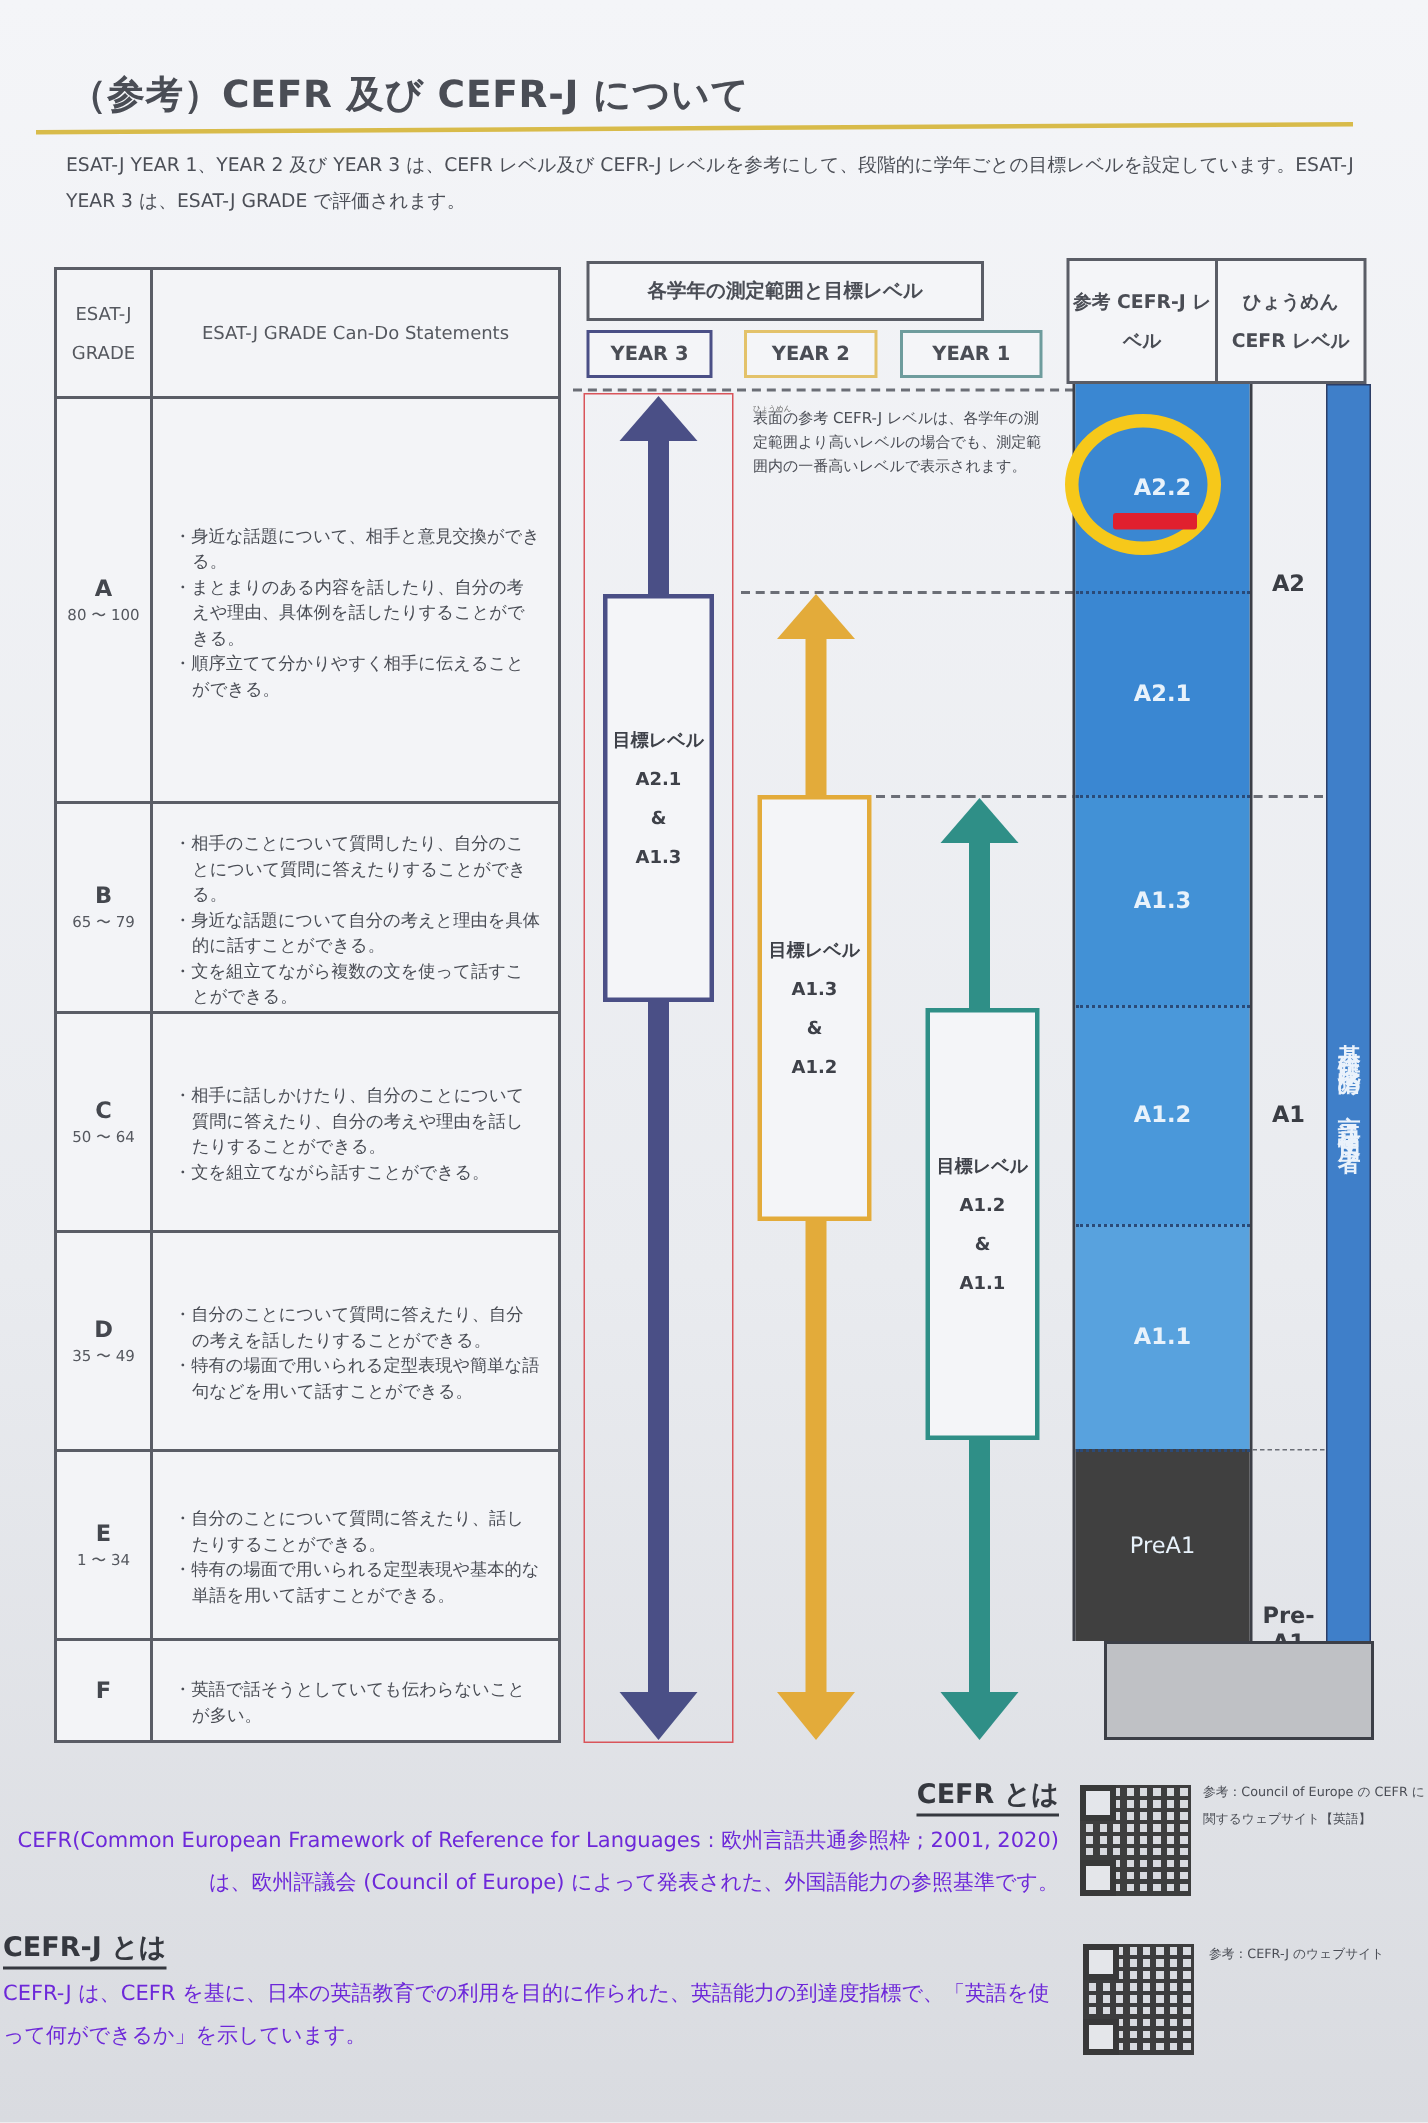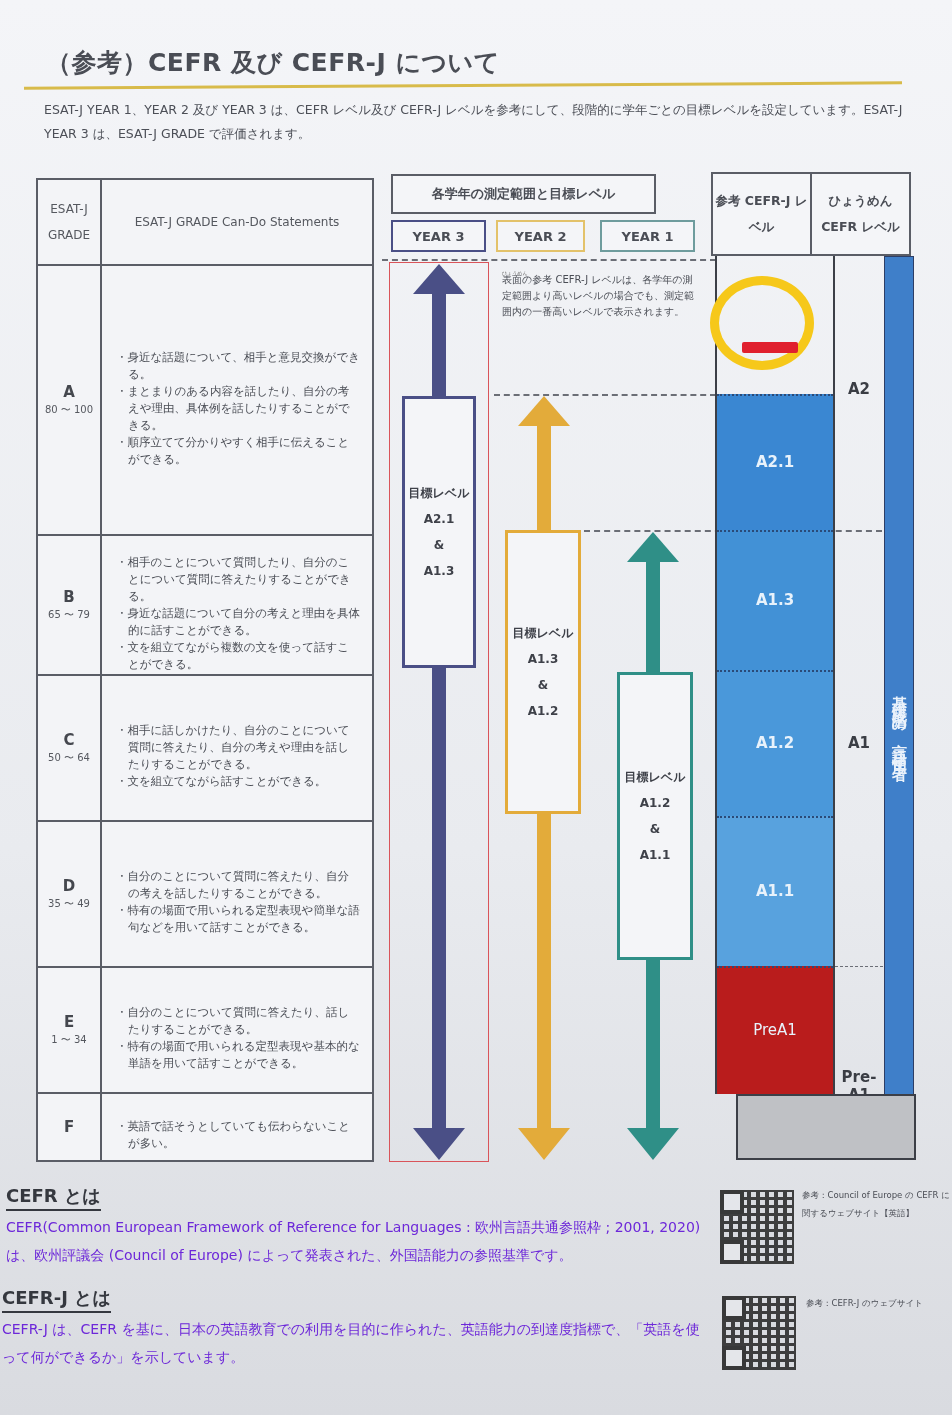--- a/index.html
+++ b/index.html
@@ -44,21 +44,21 @@
 
   
   .mid-header {
     left: 391px; top: 174px; width: 265px; height: 40px; border: 2px solid #5a5d66; background: #f4f5f8;
     display: flex; align-items: center; justify-content: center; font-size: 13px; font-weight: bold; color: #4a4d55;
   }
   .year-box {
     top: 220px; height: 32px; display: flex; align-items: center; justify-content: center;
     font-size: 13px; font-weight: bold; color: #4a4d55; background: #f4f5f8;
   }
-  .y3 { left: 391px; width: 95px; border: 2px solid #4a4f86; }
+  .y3 { left: 391px; width: 84px; border: 2px solid #4a4f86; }
   .y2 { left: 496px; width: 89px; border: 2px solid #e3c26a; }
   .y1 { left: 600px; width: 95px; border: 2px solid #6e9c9d; }
 
   
   .ref-head {
     left: 711px; top: 172px; width: 200px; height: 84px; border: 2px solid #5a5d66; display: flex; background: #f4f5f8;
   }
   .ref-head div {
     flex: 1; display: flex; align-items: center; justify-content: center; text-align: center;
     font-size: 12.5px; font-weight: bold; color: #4a4d55; line-height: 26px;
@@ -257,25 +257,26 @@
   <span>&amp;</span>
   <span>A1.1</span>
 </div>
 
 <div class="abs note">
   <span class="note-ruby">ひょうめん</span>
   <span>表面の参考 CEFR-J レベルは、各学年の測定範囲より高いレベルの場合でも、測定範囲内の一番高いレベルで表示されます。</span>
 </div>
 
 <div class="abs cefrj-col">
+  <div class="lv" style="top:0; height:138px; background:#3a87d2;">A2.2</div>
   <div class="lv" style="top:138px; height:136px; background:#3a87d2;">A2.1</div>
   <div class="lv" style="top:274px; height:140px; background:#4291d6;">A1.3</div>
   <div class="lv" style="top:414px; height:146px; background:#4a98da;">A1.2</div>
   <div class="lv" style="top:560px; height:150px; background:#58a2de;">A1.1</div>
-  <div class="lv" style="top:710px; height:128px; background:#b91c1c; font-weight:normal;">PreA1</div>
+  <div class="lv" style="top:710px; height:128px; background:#404040; font-weight:normal;">PreA1</div>
   <div class="lv-div" style="top:138px;"></div>
   <div class="lv-div" style="top:274px;"></div>
   <div class="lv-div" style="top:414px;"></div>
   <div class="lv-div" style="top:560px;"></div>
   <div class="lv-div" style="top:710px;"></div>
 </div>
 
 <div class="abs cefr-col">
   <div class="cefr-label" style="top:124px;">A2</div>
   <div class="cefr-label" style="top:478px;">A1</div>
@@ -285,21 +286,21 @@
 
 <div class="abs vert-bar">
   <span class="vert-text">基礎段階の言語使用者</span>
 </div>
 
 <div class="abs gray-box"></div>
 
 <div class="abs highlight-circle"></div>
 <div class="abs red-mark"></div>
 
-<div class="abs" style="left:6px; top:1184px;">
+<div class="abs" style="left:6px; top:1184px;text-align:right;">
   <div style="display:inline-block;" class="foot-title">CEFR とは</div>
   <div class="foot-text" style="width:700px; margin-top:2px;">CEFR(Common European Framework of Reference for Languages : 欧州言語共通参照枠 ; 2001, 2020) は、欧州評議会 (Council of Europe) によって発表された、外国語能力の参照基準です。</div>
 </div>
 <div class="abs" style="left:2px; top:1286px;">
   <div style="display:inline-block;" class="foot-title">CEFR-J とは</div>
   <div class="foot-text" style="width:710px; margin-top:2px;">CEFR-J は、CEFR を基に、日本の英語教育での利用を目的に作られた、英語能力の到達度指標で、「英語を使って何ができるか」を示しています。</div>
 </div>
 
 <div class="qr" style="left:720px; top:1190px;"></div>
 <div class="abs qr-caption" style="left:802px; top:1186px; width:148px;">参考：Council of Europe の CEFR に関するウェブサイト【英語】</div>

